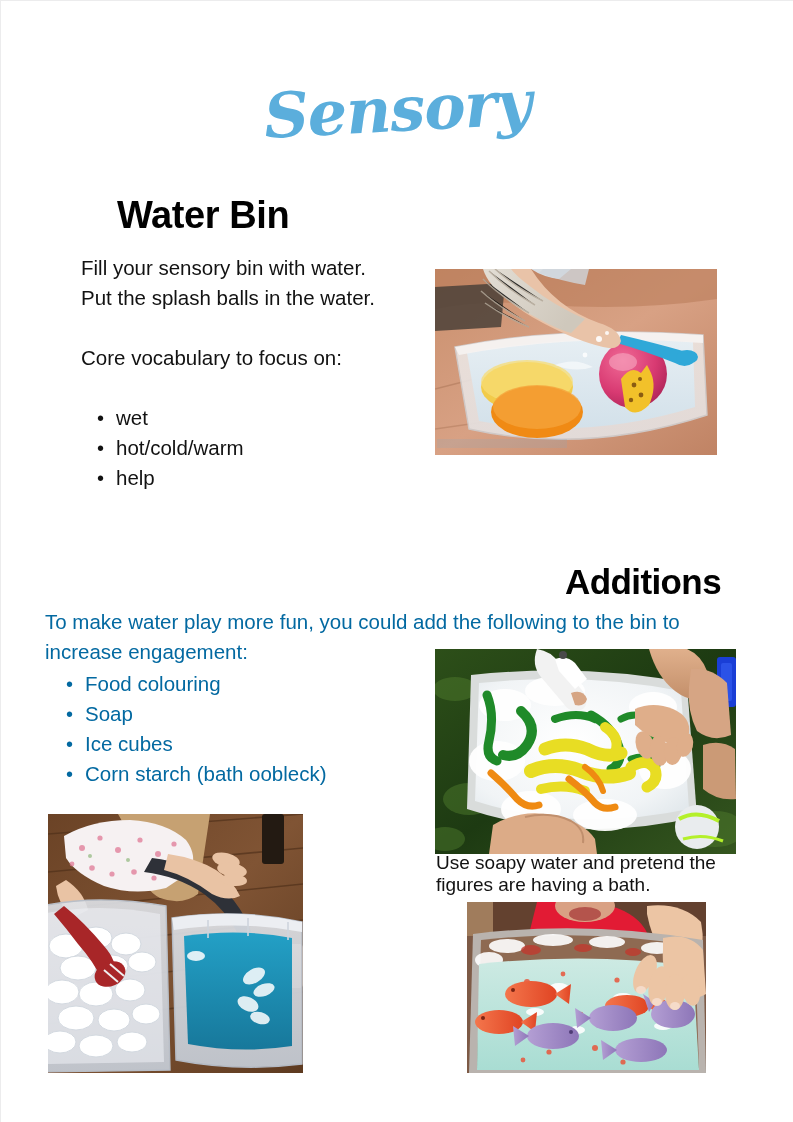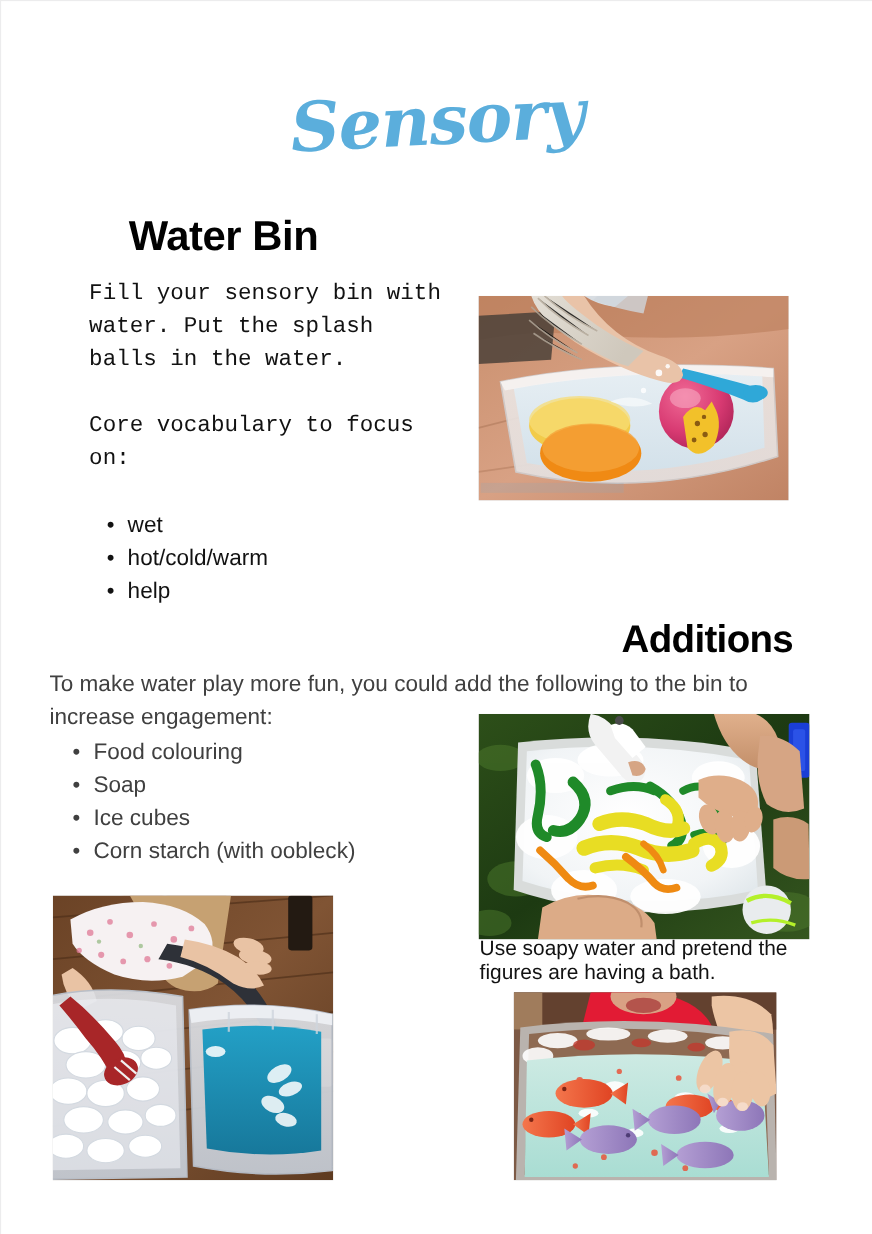--- a/index.html
+++ b/index.html
@@ -54,21 +54,20 @@
     position: absolute;
     left: 80px;
     top: 252px;
     width: 320px;
     font-size: 20.5px;
     line-height: 30px;
     color: #121212;
   }
   .body-col p {
     margin: 0 0 30px 0;
-    font-family: Liberation Mono, monospace;
   }
   .body-col ul {
     margin: 0;
     padding-left: 35px;
     list-style: none;
   }
   .body-col li {
     position: relative;
     line-height: 30px;
   }
@@ -92,21 +91,21 @@
     color: #010101;
   }
 
   .additions-body {
     position: absolute;
     left: 44px;
     top: 606px;
     width: 690px;
     font-size: 20.5px;
     line-height: 30px;
-    color: #404040;
+    color: #0369a1;
   }
   .additions-body p {
     margin: 0 0 2px 0;
   }
   .additions-body ul {
     margin: 0;
     padding-left: 40px;
     list-style: none;
   }
   .additions-body li {
@@ -240,21 +239,21 @@
   </div>
 
   <div class="h-additions">Additions</div>
 
   <div class="additions-body">
     <p>To make water play more fun, you could add the following to the bin to increase engagement:</p>
     <ul>
       <li>Food colouring</li>
       <li>Soap</li>
       <li>Ice cubes</li>
-      <li>Corn starch (with oobleck)</li>
+      <li>Corn starch (bath oobleck)</li>
     </ul>
   </div>
 
   <div class="photo" id="photo-soapfoam">
     <svg viewBox="0 0 301 205" preserveAspectRatio="none">
       <defs>
         <linearGradient id="sfGrass" x1="0" y1="0" x2="1" y2="1">
           <stop offset="0" stop-color="#2d4f19"></stop>
             <stop offset="0.5" stop-color="#1d3a12"></stop>
             <stop offset="1" stop-color="#35561f"></stop>

